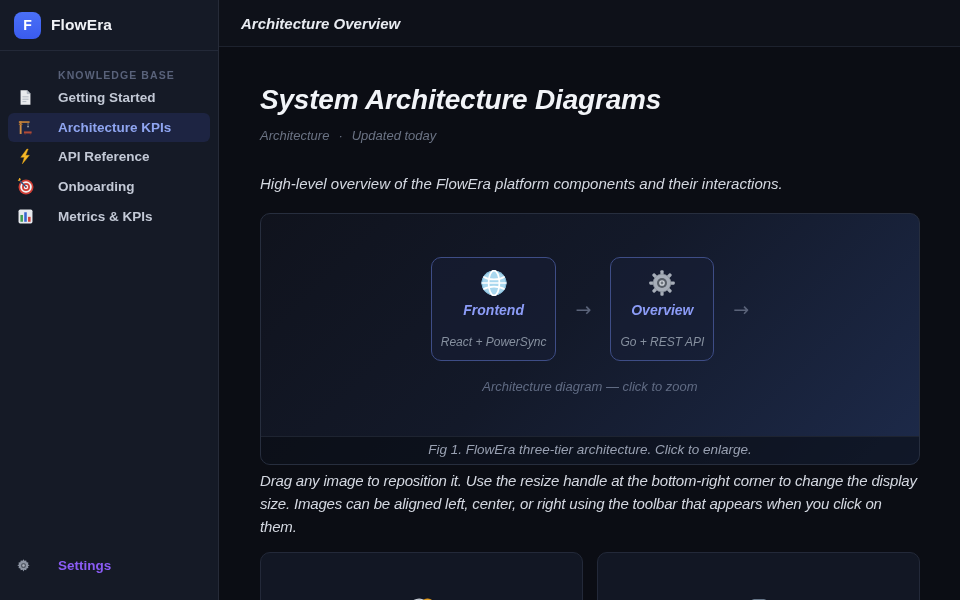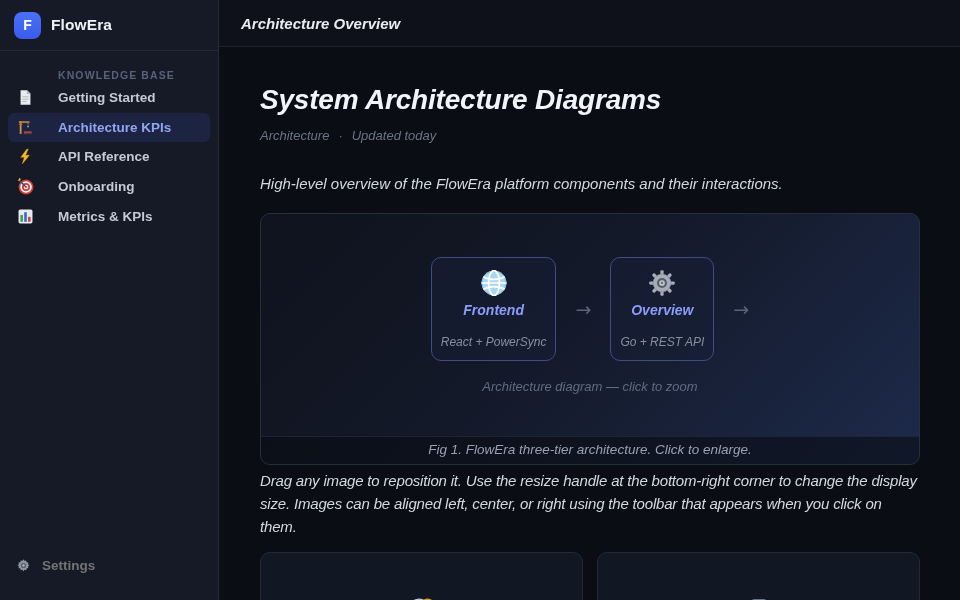--- a/index.html
+++ b/index.html
@@ -43,22 +43,22 @@
     padding:0 9px;
     font-size:13.5px; font-weight:bold; color:#c3c9d6;
     cursor:pointer;
   }
   .nav-item.active { background:#1d2442; color:#8fa5f1; }
   .icon16 { width:17px; height:17px; display:flex; align-items:center; justify-content:center; }
   .icon16 svg { width:17px; height:17px; display:block; }
   .side-spacer { flex:1; }
   .side-footer {
     padding:0 16px 27px;
-    display:flex; align-items:center; gap:11px;
-    font-size:13.5px; font-weight:bold; color:#737373;
+    display:flex; align-items:center; gap:27px;
+    font-size:13.5px; font-weight:bold; color:#8b5cf6;
     cursor:pointer;
   }
   .icon15 { width:15px; height:15px; } .icon15 svg { width:15px; height:15px; display:block; }
 
   
   .main { flex:1; display:flex; flex-direction:column; height:600px; min-width:0;font-style:italic; }
   .topbar {
     height:47px; min-height:47px;
     background:#0e1119;
     border-bottom:1px solid #1d222e;

